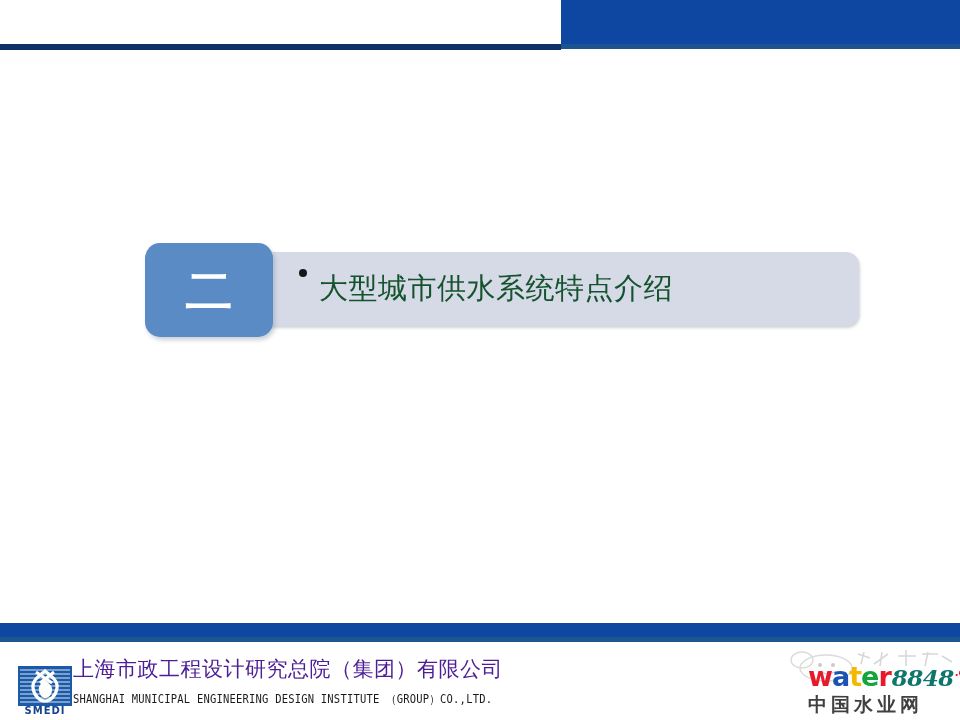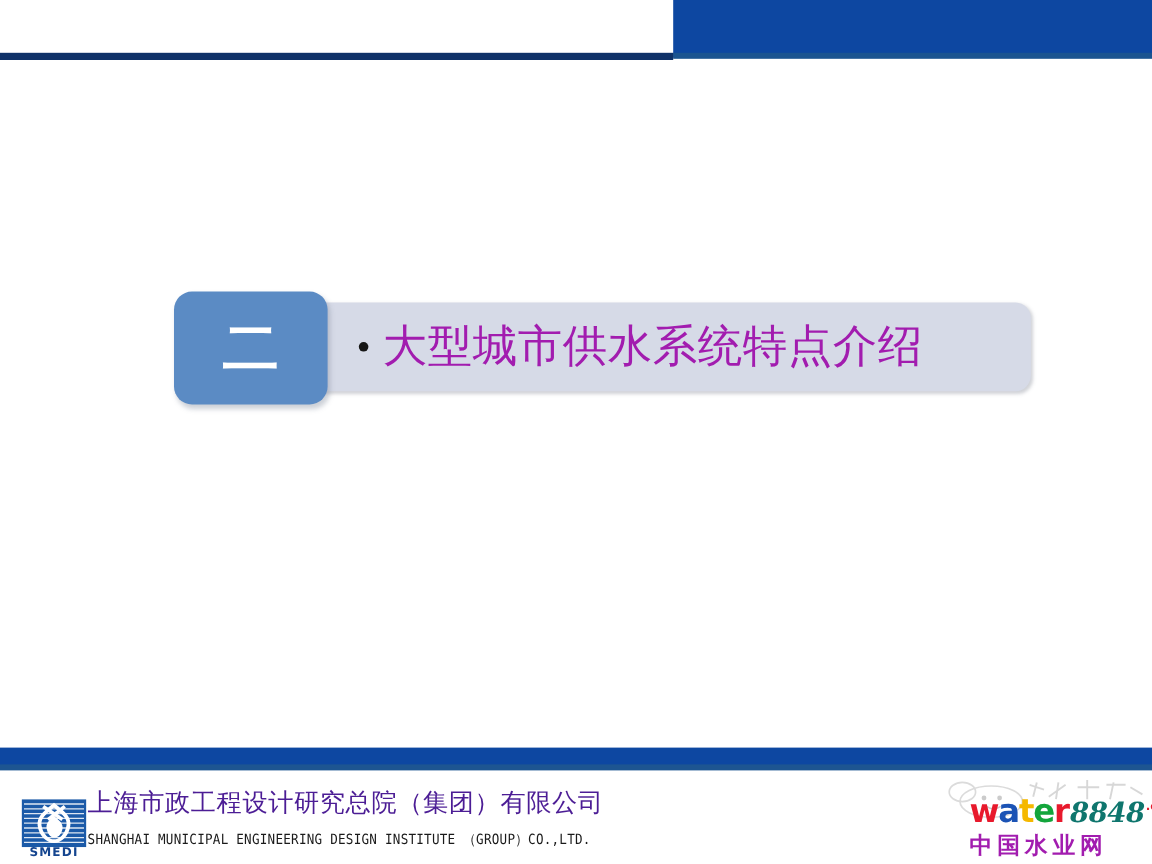--- a/index.html
+++ b/index.html
@@ -68,26 +68,26 @@
     background: #d6dae7;
     border-radius: 13px;
     box-shadow: 1px 2px 3px rgba(120,125,140,0.35);
   }
   .banner-bar-text {
     position: absolute;
     left: 90px;
     top: 50%;
     transform: translateY(-50%);
     font-family: "DejaVu Serif", "Liberation Serif", serif;
-    font-size: 37px;
-    color: #a21caf;
+    font-size: 29px;
+    color: #14532d;
     letter-spacing: 0.5px;
     white-space: nowrap;
     display: flex;
-    align-items: center;
+    align-items: flex-start;
   }
   .banner-bullet {
     display: inline-block;
     width: 8px;
     height: 8px;
     border-radius: 50%;
     background: #161616;
     margin-right: 12px;
     flex: none;
   }
@@ -236,21 +236,21 @@
     vertical-align: super;
     margin-left: 1px;
   }
   .wm-cn {
     position: absolute;
     left: 22px;
     top: 44px;
     font-family: "DejaVu Sans", "Liberation Sans", sans-serif;
     font-size: 19px;
     font-weight: bold;
-    color: #a21caf;
+    color: #404040;
     letter-spacing: 4px;
     white-space: nowrap;
   }
 </style>
 </head>
 <body>
 
 <div class="slide">
 
   <div class="header-blue-block"></div>

